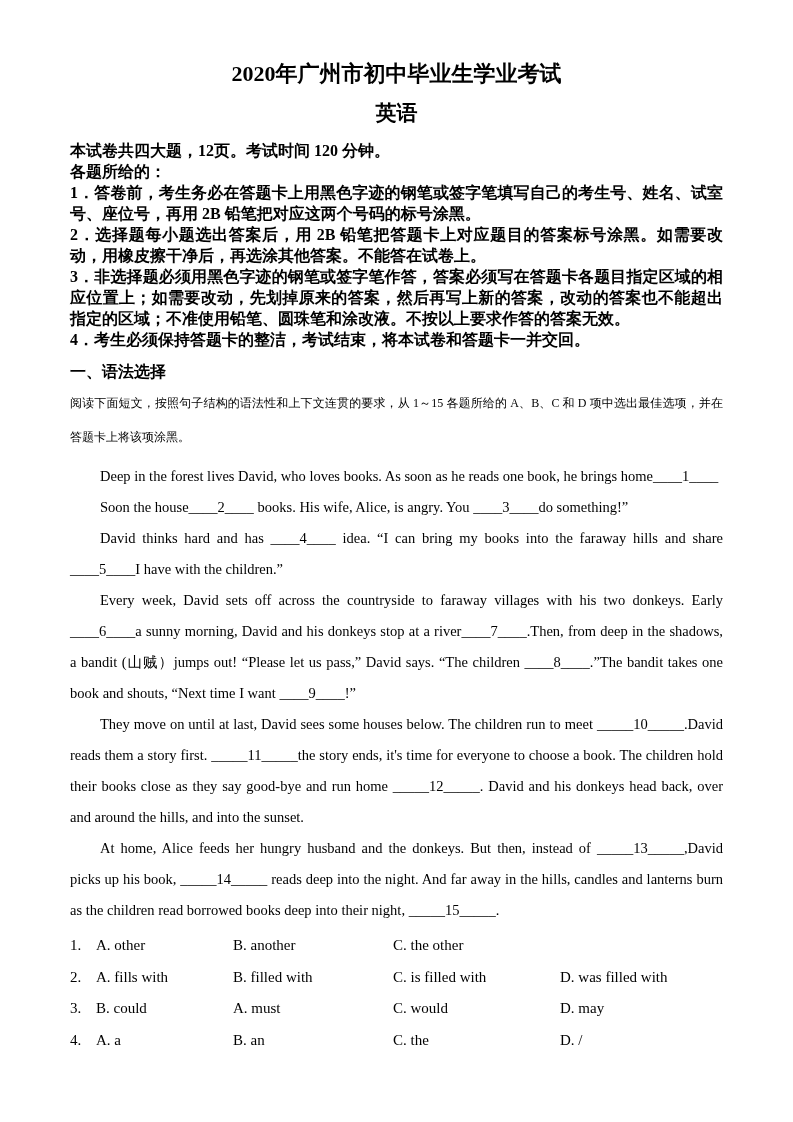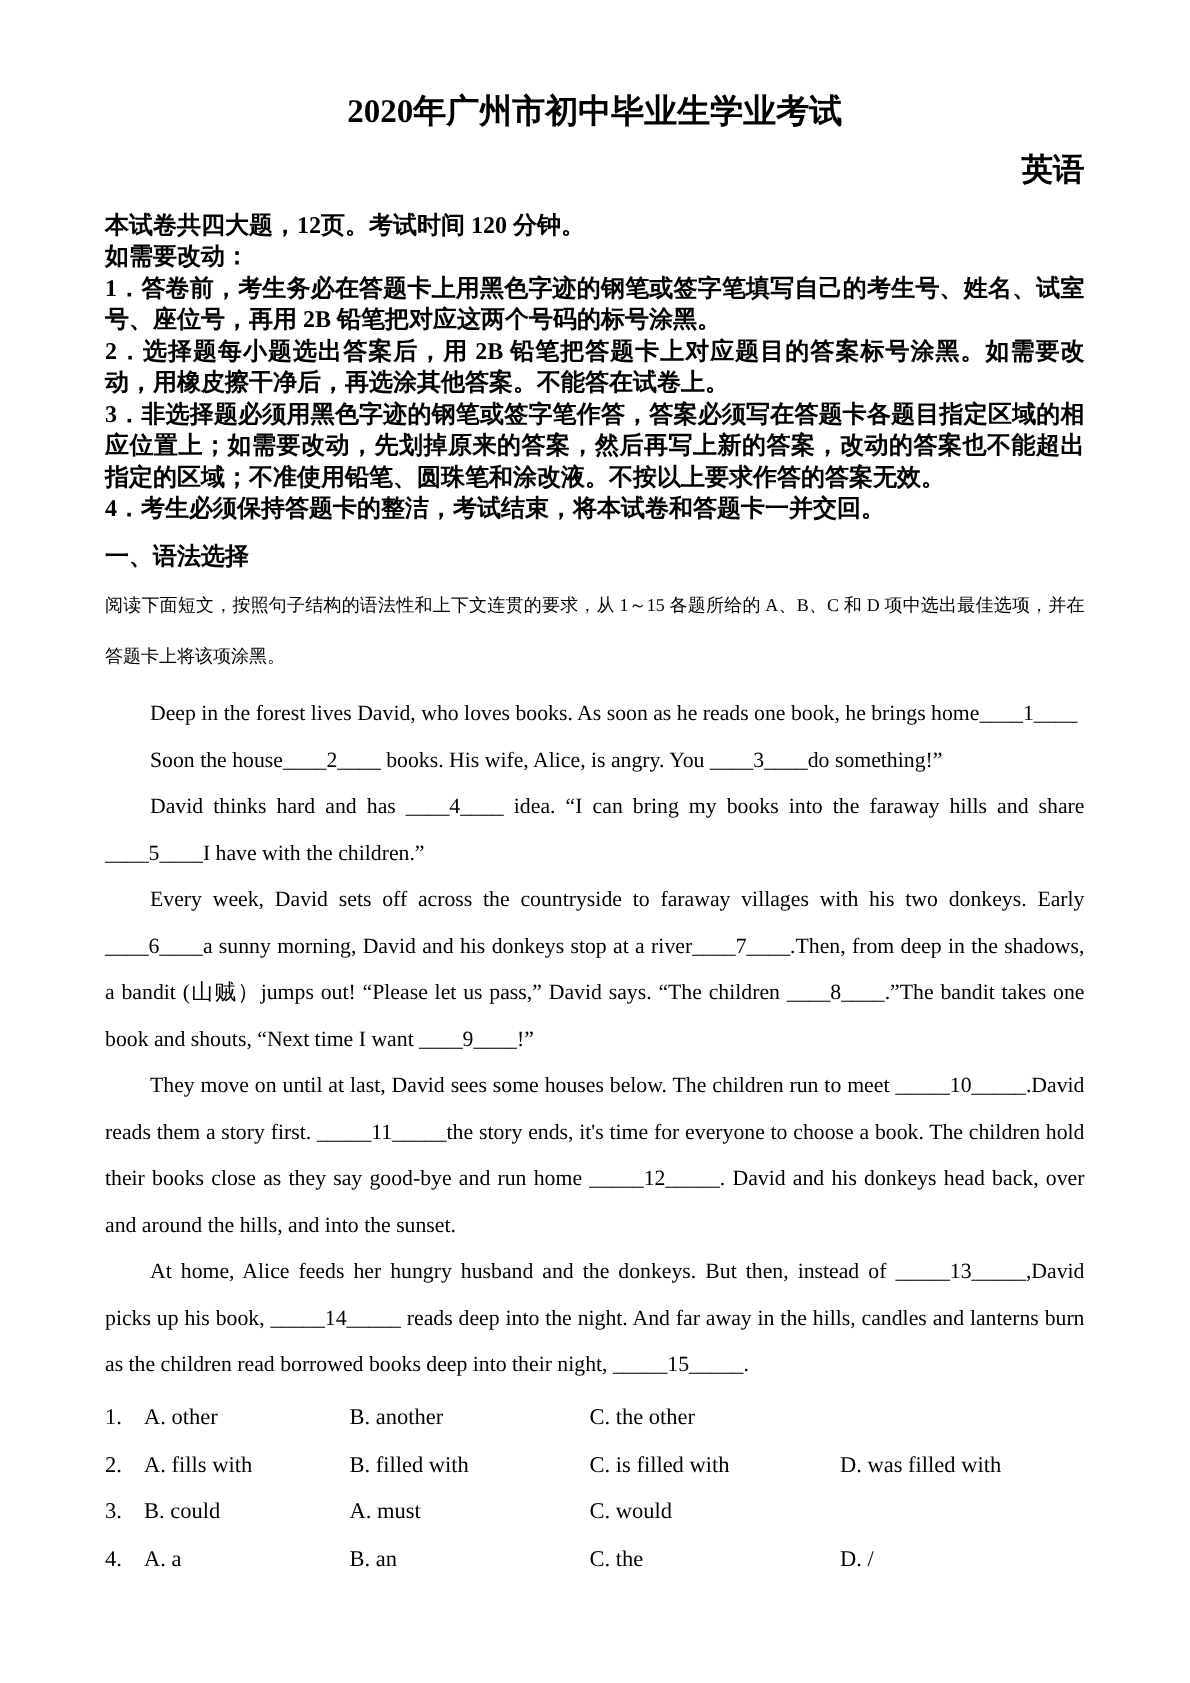--- a/index.html
+++ b/index.html
@@ -6,21 +6,21 @@
   html, body { background: #ffffff; }
   body {
     width: 793px;
     height: 1122px;
     font-family: "Liberation Serif", "DejaVu Serif", serif;
     color: #000000;
     overflow: hidden;
   }
   .page { padding: 60px 70px 0 70px; }
   .title { font-size: 22px; font-weight: bold; text-align: center; line-height: 28px; }
-  .subject { font-size: 21px; font-weight: bold; text-align: right; line-height: 28px; margin-top: 11px; }
+  .subject { font-size: 21px; font-weight: bold; text-align: center; line-height: 28px; margin-top: 11px; }
   .cn { font-size: 16px; line-height: 21px; }
   .bold { font-weight: bold; }
   .meta { margin-top: 13px; }
   .notice { text-align: justify; }
   .section-heading { margin-top: 11px; }
   .instructions { font-size: 12px; line-height: 34px; text-align: justify; margin-top: 4px; }
   .passage { margin-top: 7px; font-size: 14.5px; line-height: 31px; text-align: justify; }
   .para { text-indent: 30px; }
   .questions { margin-top: 4px; font-size: 15px; }
   .q-row { display: grid; grid-template-columns: 26px 137px 160px 167px 1fr; line-height: 31.5px; }
@@ -28,21 +28,21 @@
 </style>
 </head>
 <body>
 
 <div class="page">
 
   <div class="title">2020年广州市初中毕业生学业考试</div>
   <div class="subject">英语</div>
 
   <p class="cn bold meta">本试卷共四大题，12页。考试时间 120 分钟。</p>
-  <p class="cn bold">如需要改动：</p>
+  <p class="cn bold">各题所给的：</p>
 
   <p class="cn bold notice">1．答卷前，考生务必在答题卡上用黑色字迹的钢笔或签字笔填写自己的考生号、姓名、试室号、座位号，再用 2B 铅笔把对应这两个号码的标号涂黑。</p>
   <p class="cn bold notice">2．选择题每小题选出答案后，用 2B 铅笔把答题卡上对应题目的答案标号涂黑。如需要改动，用橡皮擦干净后，再选涂其他答案。不能答在试卷上。</p>
   <p class="cn bold notice">3．非选择题必须用黑色字迹的钢笔或签字笔作答，答案必须写在答题卡各题目指定区域的相应位置上；如需要改动，先划掉原来的答案，然后再写上新的答案，改动的答案也不能超出指定的区域；不准使用铅笔、圆珠笔和涂改液。不按以上要求作答的答案无效。</p>
   <p class="cn bold notice">4．考生必须保持答题卡的整洁，考试结束，将本试卷和答题卡一并交回。</p>
 
   <p class="cn bold section-heading">一、语法选择</p>
   <p class="instructions">阅读下面短文，按照句子结构的语法性和上下文连贯的要求，从 1～15 各题所给的 A、B、C 和 D 项中选出最佳选项，并在答题卡上将该项涂黑。</p>
 
   <div class="passage">
@@ -69,20 +69,21 @@
       <span class="q-cell">B. filled with</span>
       <span class="q-cell">C. is filled with</span>
       <span class="q-cell">D. was filled with</span>
     </div>
 
     <div class="q-row">
       <span class="q-cell">3.</span>
       <span class="q-cell">B. could</span>
       <span class="q-cell">A. must</span>
       <span class="q-cell">C. would</span>
+      <span class="q-cell">D. may</span>
     </div>
 
     <div class="q-row">
       <span class="q-cell">4.</span>
       <span class="q-cell">A. a</span>
       <span class="q-cell">B. an</span>
       <span class="q-cell">C. the</span>
       <span class="q-cell">D. /</span>
     </div>
 

